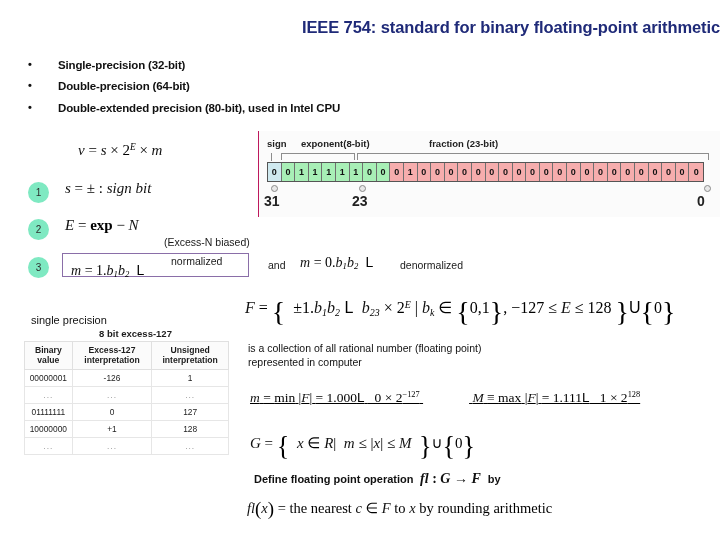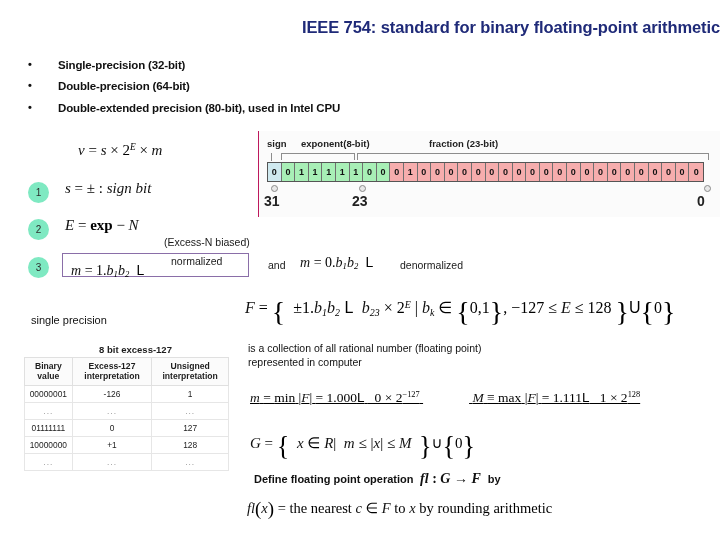--- a/index.html
+++ b/index.html
@@ -338,21 +338,21 @@
     font-size: 14.5px;
     font-family: "Liberation Serif", serif;
     font-style: italic;
     white-space: nowrap;
   }
 
   
   .tbl-wrap {
     position: absolute;
     left: 24px;
-    top: 344px;
+    top: 328px;
     width: 223px;
   }
   .tbl-caption {
     text-align: center;
     font-family: "Liberation Sans", sans-serif;
     font-size: 9.5px;
     font-weight: bold;
     color: #1d1d1d;
     margin-bottom: 2px;
   }

